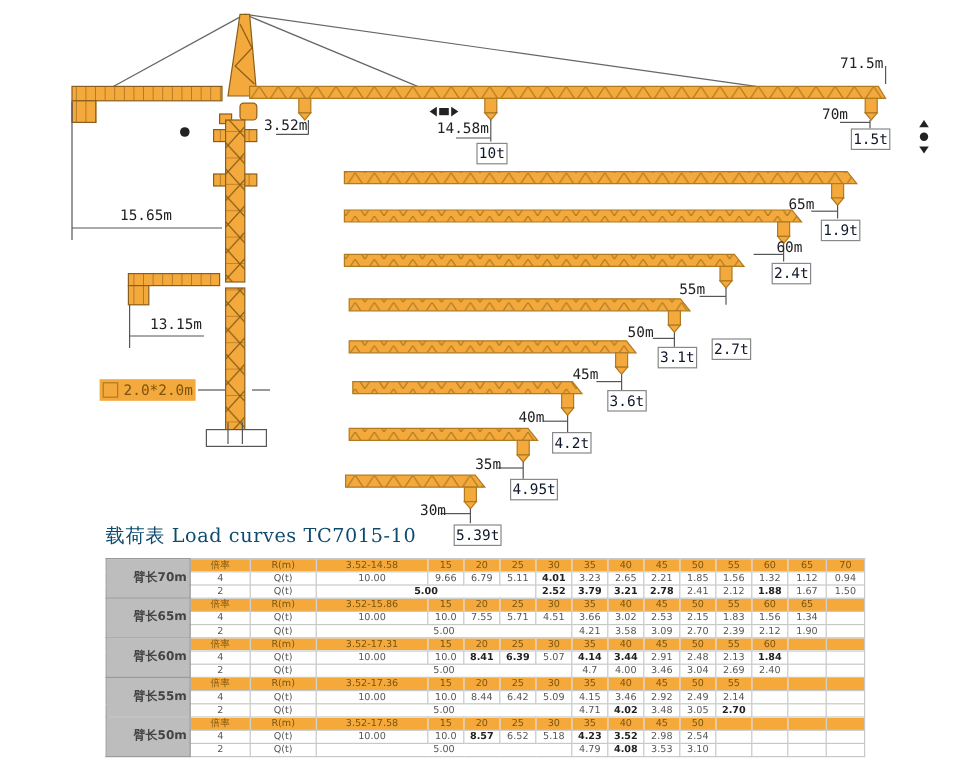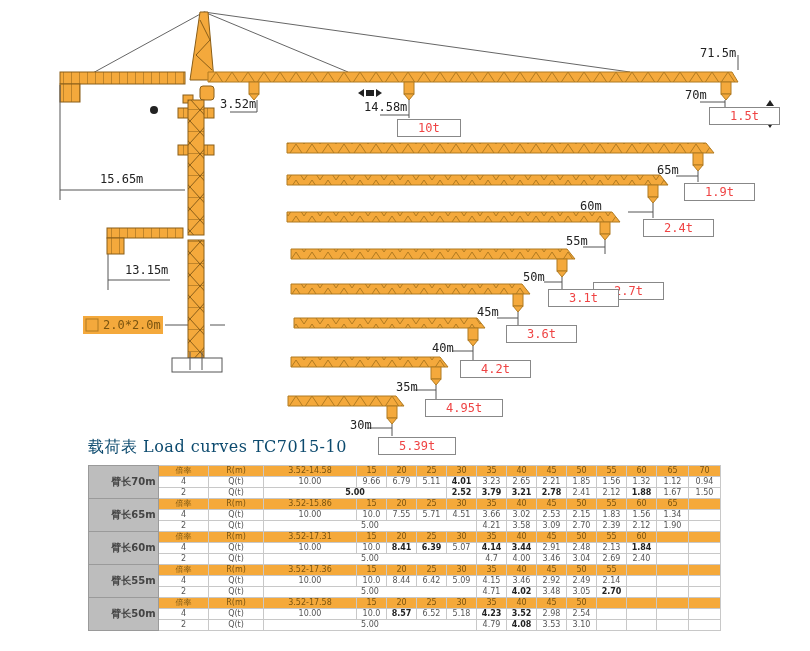--- a/index.html
+++ b/index.html
@@ -1,19 +1,19 @@
 <!DOCTYPE html>
 <html><head>
 <meta charset="utf-8">
 <style>
   html,body{margin:0;padding:0;background:#fff;}
   body{width:810px;height:651px;position:relative;overflow:hidden;font-family:"DejaVu Sans",sans-serif;}
   #diagram{position:absolute;left:0;top:0;width:658px;height:440px;}
   .lbl{position:absolute;font-family:"DejaVu Sans Mono",monospace;font-size:12px;color:#222;white-space:nowrap;}
-  .box{position:absolute;border:1px solid #888;background:#fff;font-family:"DejaVu Sans Mono",monospace;font-size:12px;color:#ef4444;padding:1px 20px;white-space:nowrap;}
+  .box{position:absolute;border:1px solid #888;background:#fff;font-family:"DejaVu Sans Mono",monospace;font-size:12px;color:#0f172a;padding:1px 1px;white-space:nowrap;}
   .title{position:absolute;left:88px;top:437px;font-family:"DejaVu Serif",serif;font-size:16px;color:#0c4a6e;letter-spacing:0.5px;white-space:nowrap;}
   table.lc{position:absolute;left:88px;top:465px;width:632px;border-collapse:collapse;table-layout:fixed;font-family:"DejaVu Sans",sans-serif;font-size:8px;}
   table.lc td{border:1px solid #c8c8c8;height:10px;padding:0;text-align:center;color:#555;line-height:10px;overflow:hidden;white-space:nowrap;}
   table.lc td.arm{background:#bdbdbd;color:#444;font-size:10px;font-weight:bold;border:1px solid #9a9a9a;padding-left:20px;}
   table.lc tr.hdr td{background:#f5a93a;color:#7a5410;}
   table.lc tr.hdr td.arm{background:#bdbdbd;color:#444;}
   table.lc td.b{color:#222;font-weight:bold;}
 </style>
 </head>
 <body>
@@ -158,21 +158,21 @@
   <span class="box" style="left:397px;top:119px;">10t</span>
   <span class="lbl" style="left:685px;top:88px;">70m</span>
   <span class="box" style="left:709px;top:107px;">1.5t</span>
 
   <span class="lbl" style="left:100px;top:172px;">15.65m</span>
   <span class="lbl" style="left:125px;top:263px;">13.15m</span>
   <span class="lbl" style="left:103px;top:318px;color:#7a5410;">2.0*2.0m</span>
 
   <span class="lbl" style="left:657px;top:163px;">65m</span>
   <span class="box" style="left:684px;top:183px;">1.9t</span>
-  <span class="lbl" style="left:580px;top:199px;">60m</span>
+  <span class="lbl" style="left:647px;top:199px;">60m</span>
   <span class="box" style="left:643px;top:219px;">2.4t</span>
   <span class="lbl" style="left:566px;top:234px;">55m</span>
   <span class="box" style="left:593px;top:253px;margin-top:29px;">2.7t</span>
   <span class="lbl" style="left:523px;top:270px;">50m</span>
   <span class="box" style="left:548px;top:289px;">3.1t</span>
   <span class="lbl" style="left:477px;top:305px;">45m</span>
   <span class="box" style="left:506px;top:325px;">3.6t</span>
   <span class="lbl" style="left:432px;top:341px;">40m</span>
   <span class="box" style="left:460px;top:360px;">4.2t</span>
   <span class="lbl" style="left:396px;top:380px;">35m</span>

